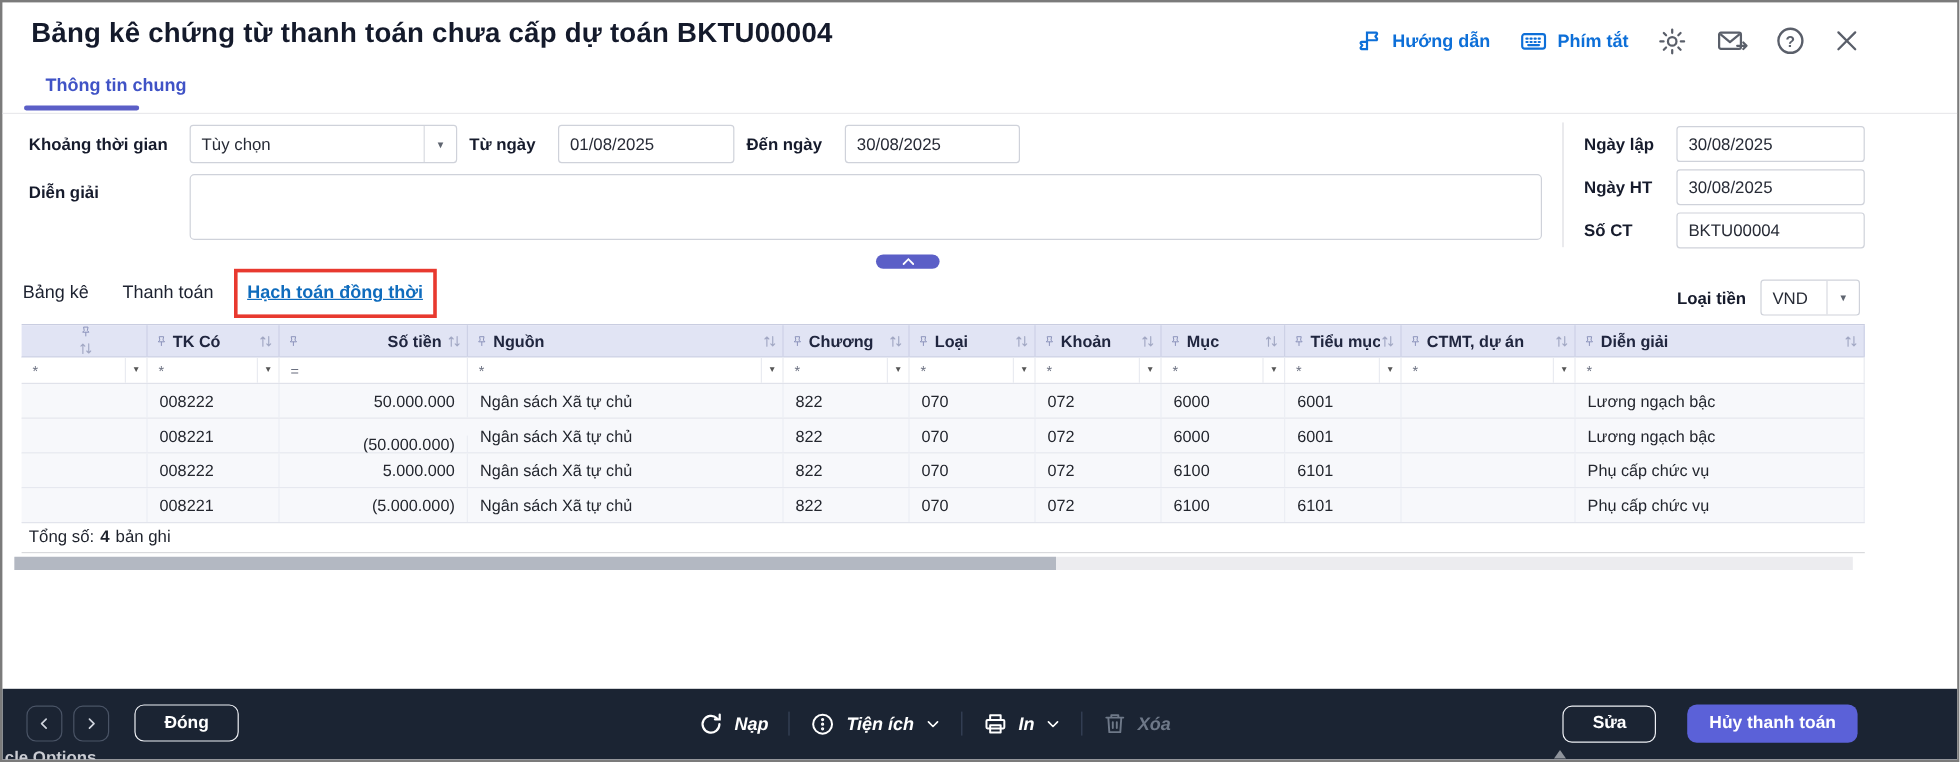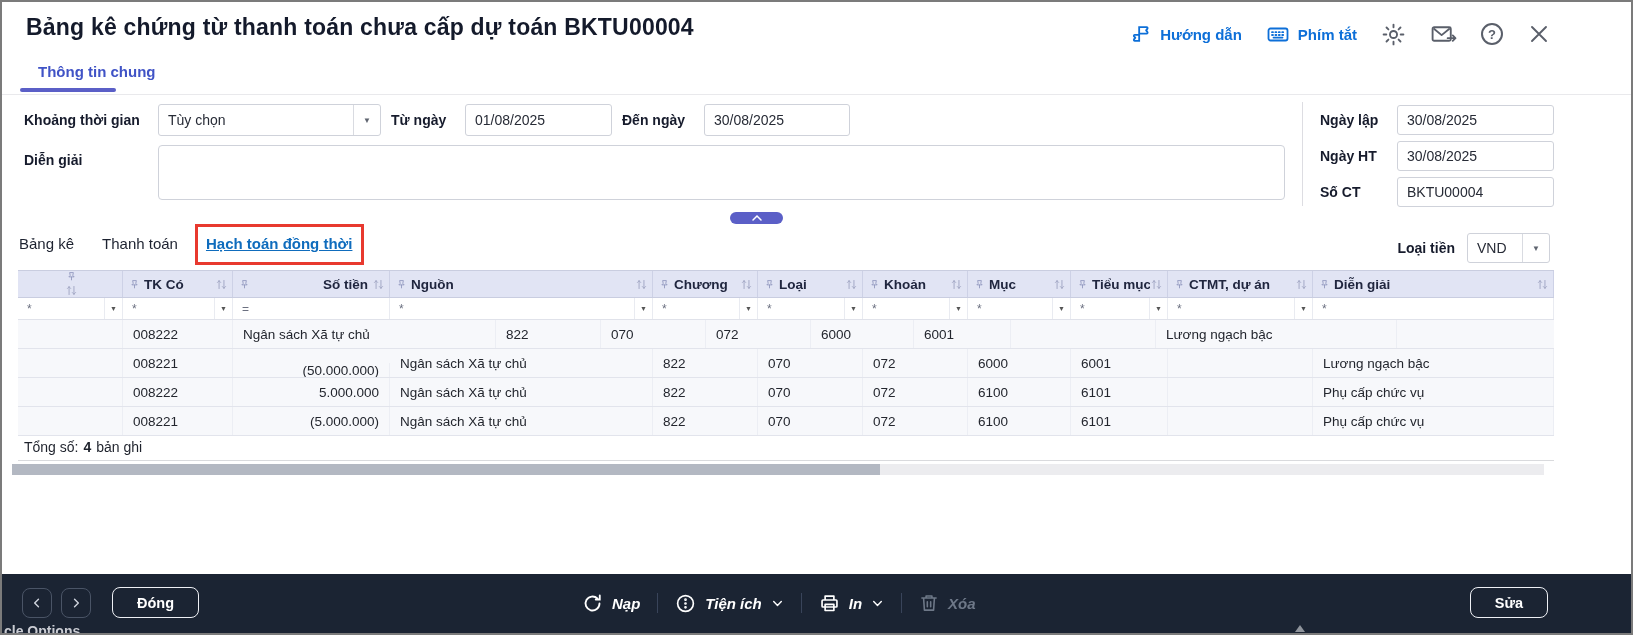--- a/index.html
+++ b/index.html
@@ -321,20 +321,21 @@
           <span class="farrow">▼</span>
         </div>
         <div class="fcell" style="width: 241px;">
           <span class="fop">*</span>
         </div>
       </div>
     <div>
         <div class="drow">
           <div class="dcell" style="width: 105px;"></div>
           <div class="dcell" style="width: 110px;">008222</div>
+          <div class="dcell num" style="width: 157px;">50.000.000</div>
           <div class="dcell" style="width: 263px;">Ngân sách Xã tự chủ</div>
           <div class="dcell" style="width: 105px;">822</div>
           <div class="dcell" style="width: 105px;">070</div>
           <div class="dcell" style="width: 105px;">072</div>
           <div class="dcell" style="width: 103px;">6000</div>
           <div class="dcell" style="width: 97px;">6001</div>
           <div class="dcell" style="width: 145px;"></div>
           <div class="dcell" style="width: 241px;">Lương ngạch bậc</div>
         </div>
         <div class="drow">
@@ -440,19 +441,20 @@
       <span class="tool-item disabled">
         <svg width="20" height="20" viewBox="0 0 24 24" fill="none" stroke="currentColor" stroke-width="1.9" stroke-linecap="round" stroke-linejoin="round">
             <path d="M3.5 6h17M8.5 6V3.5h7V6M5.5 6l1 14.5h11l1-14.5M10 10.5v6M14 10.5v6"></path>
           </svg>
         <span>Xóa</span>
       </span>
     </div>
 
     <div class="right-group">
       <button class="btn-outline">Sửa</button>
+      <button class="btn-primary">Hủy thanh toán</button>
     </div>
 
     <div class="artifact-text">cle Options</div>
     <div class="artifact-triangle"></div>
   </div>
 
 </div>
 
 </body></html>

